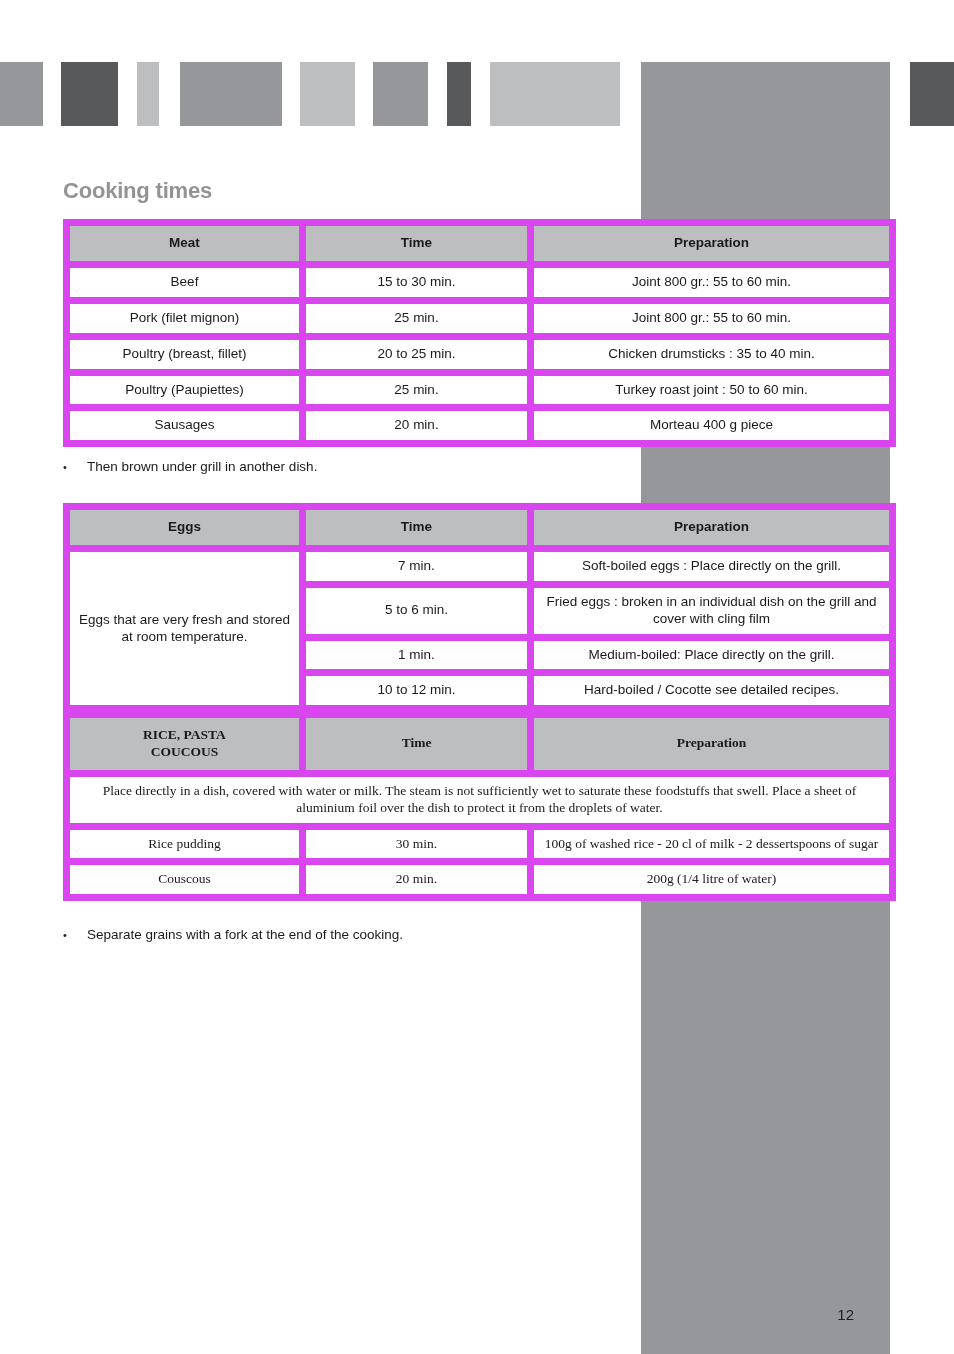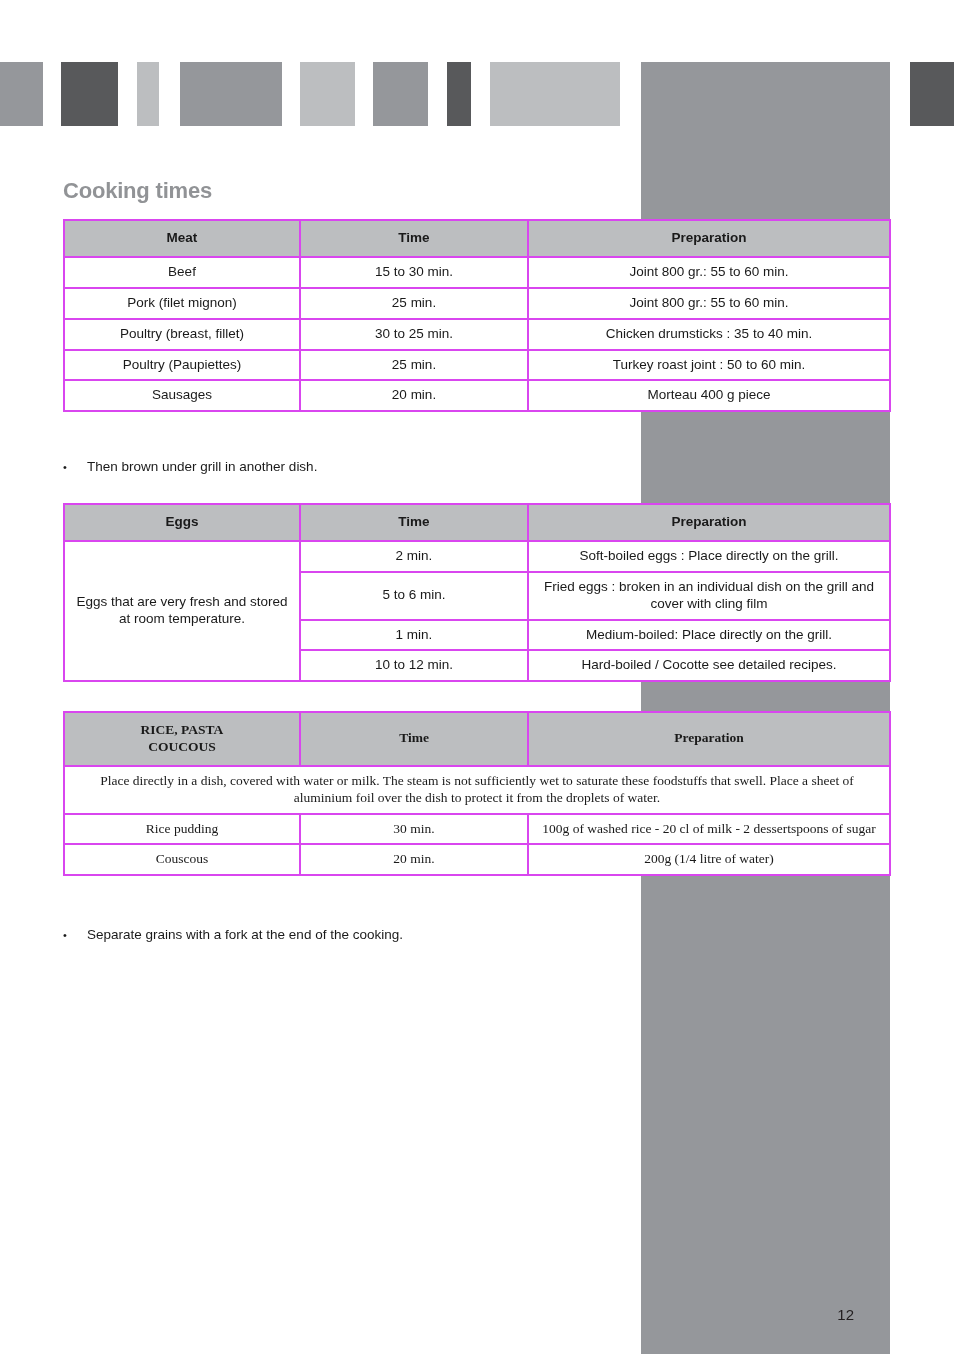--- a/index.html
+++ b/index.html
@@ -61,21 +61,21 @@
   .doc-table {
     position: absolute;
     left: 63px;
     width: 826px;
     border-collapse: collapse;
     background: #ffffff;
     table-layout: fixed;
     border: 1.5px solid #000000;
   }
   .doc-table td, .doc-table th {
-    border: 2px solid #d946ef;
+    border: 7px solid #d946ef;
     text-align: center;
     vertical-align: middle;
     font-size: 13.5px;
     color: #1a1a1a;
     padding: 6px 6px;
     line-height: 1.25;
     background: #ffffff;
   }
   .doc-table th {
     background: #bcbec0;
@@ -168,21 +168,21 @@
         <td>15 to 30 min.</td>
         <td>Joint 800 gr.: 55 to 60 min.</td>
       </tr>
       <tr class="row-h">
         <td>Pork (filet mignon)</td>
         <td>25 min.</td>
         <td>Joint 800 gr.: 55 to 60 min.</td>
       </tr>
       <tr class="row-h">
         <td>Poultry (breast, fillet)</td>
-        <td>30 to 25 min.</td>
+        <td>20 to 25 min.</td>
         <td>Chicken drumsticks : 35 to 40 min.</td>
       </tr>
       <tr class="row-h">
         <td>Poultry (Paupiettes)</td>
         <td>25 min.</td>
         <td>Turkey roast joint : 50 to 60 min.</td>
       </tr>
       <tr class="row-h">
         <td>Sausages</td>
         <td>20 min.</td>
@@ -205,21 +205,21 @@
     <thead>
       <tr>
         <th>Eggs</th>
         <th>Time</th>
         <th>Preparation</th>
       </tr>
     </thead>
     <tbody>
       <tr class="row-h">
         <td rowspan="4" class="tall-cell">Eggs that are very fresh and stored at room temperature.</td>
-        <td>2 min.</td>
+        <td>7 min.</td>
         <td>Soft-boiled eggs : Place directly on the grill.</td>
       </tr>
       <tr>
         <td>5 to 6 min.</td>
         <td>Fried eggs : broken in an individual dish on the grill and cover with cling film</td>
       </tr>
       <tr class="row-h">
         <td>1 min.</td>
         <td>Medium-boiled: Place directly on the grill.</td>
       </tr>

